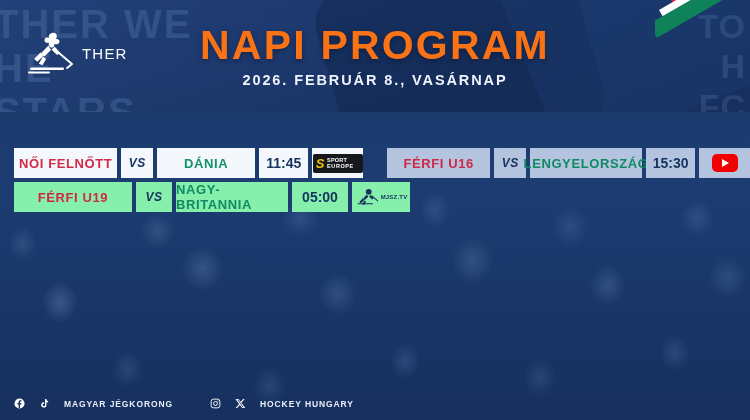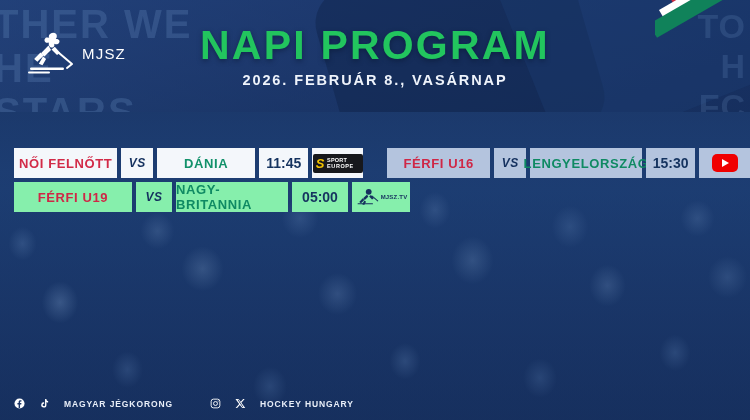--- a/index.html
+++ b/index.html
@@ -161,21 +161,21 @@
   
   .title-block {
     position: absolute;
     left: 0;
     top: 22px;
     width: 750px;
     text-align: center;
     z-index: 6;
   }
   .main-title {
-    color: #22c55e;
+    color: #f97316;
     font-size: 41px;
     font-weight: 800;
     letter-spacing: 2.2px;
     line-height: 46px;
     text-shadow: 0 2px 5px rgba(8,20,45,.5);
   }
   .sub-title {
     margin-top: 4px;
     color: #eef3fb;
     font-size: 14.5px;
@@ -315,21 +315,21 @@
         <path d="M28 4c3.2-2.2 6.4-1 6.8 1.4.4 2.4-1.2 3.6-1.2 3.6s2.6-.6 3.6 1.2c1 1.8-.4 3.6-2 4-1.6.4-3-.4-3-.4s.8 2.4-1 3.4c-1.8 1-3.6-.2-4.2-1.8-.6-1.6 0-3 0-3s-2.4 1.2-3.8-.4c-1.4-1.6-.4-3.8 1.2-4.4 1.6-.6 3 .2 3 .2s-1.6-1.6.6-3.8z"></path>
         <path d="M26.5 15.5l-7.5 7.8 3.4 3.2 6.6-6.4z"></path>
         <path d="M29.5 19.5l5.5 5.6 3.2-2.4-5.4-6z"></path>
         <path d="M18.5 22.5l-6.4 6.6 3.3 2.6 6.3-6.2z"></path>
         <path d="M21 26.5l-4.2 7.2 3.7 1.6 3.6-6.4z"></path>
         <rect x="8" y="37.5" width="34" height="2.4" rx="1.2"></rect>
         <rect x="6" y="41.5" width="22" height="2" rx="1"></rect>
       </g>
       <path d="M37 23 L50 34 L45 38" stroke="#ffffff" stroke-width="2" fill="none" stroke-linecap="round" stroke-linejoin="round"></path>
     </svg>
-    <span class="logo-text">MJSZ</span>
+    <span class="logo-text">THER</span>
   </div>
 
   <div class="title-block">
     <div class="main-title">NAPI PROGRAM</div>
     <div class="sub-title">2026. FEBRUÁR 8., VASÁRNAP</div>
   </div>
 
   <div class="matches">
 
     <div class="match-row row-light">

